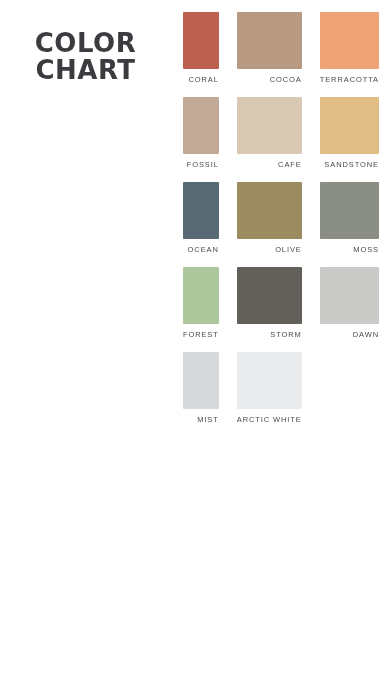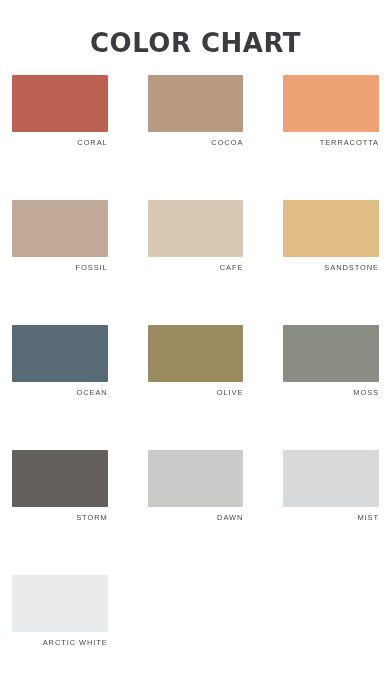--- a/index.html
+++ b/index.html
@@ -13,46 +13,45 @@
     overflow: hidden;
     font-family: "Liberation Sans", sans-serif;
     -webkit-font-smoothing: antialiased;
   }
   .page {
     width: 391px;
     height: 568px;
     background: #ffffff;
     box-sizing: border-box;
     display: flex;
-    flex-direction: column;
+    flex-direction: row;
   }
   .title-wrap {
     padding-top: 30px;
     padding-bottom: 18px;
     text-align: center;
   }
   .chart-title {
     margin: 0;
     font-family: "DejaVu Sans", sans-serif;
     font-size: 26px;
     font-weight: 700;
     letter-spacing: 0.5px;
     color: #3b3b40;
     line-height: 1.05;
   }
   .grid {
     flex: 1 1 auto;
-    padding: 0 12px 0 12px;
+    padding: 12px 12px 0 12px;
     display: grid;
     grid-template-columns: repeat(3, 1fr);
     grid-auto-rows: 85px;
     column-gap: 18px;
     row-gap: 0px;
     align-content: start;
-    gap: 40px;
   }
   .cell {
     display: flex;
     flex-direction: column;
     align-items: stretch;
   }
   .cell.empty {
     visibility: hidden;
   }
   .swatch {
@@ -112,20 +111,24 @@
       </div>
       <div class="cell">
         <div class="swatch" title="#9A8C60" style="background: rgb(154, 140, 96);"></div>
         <div class="swatch-label">OLIVE</div>
       </div>
       <div class="cell">
         <div class="swatch" title="#8A8D84" style="background: rgb(138, 141, 132);"></div>
         <div class="swatch-label">MOSS</div>
       </div>
       <div class="cell">
+        <div class="swatch" title="#AEC79C" style="background: rgb(174, 199, 156);"></div>
+        <div class="swatch-label">FOREST</div>
+      </div>
+      <div class="cell">
         <div class="swatch" title="#63605C" style="background: rgb(99, 96, 92);"></div>
         <div class="swatch-label">STORM</div>
       </div>
       <div class="cell">
         <div class="swatch" title="#CACAC9" style="background: rgb(202, 202, 201);"></div>
         <div class="swatch-label">DAWN</div>
       </div>
       <div class="cell">
         <div class="swatch" title="#D8D9DA" style="background: rgb(216, 217, 218);"></div>
         <div class="swatch-label">MIST</div>

